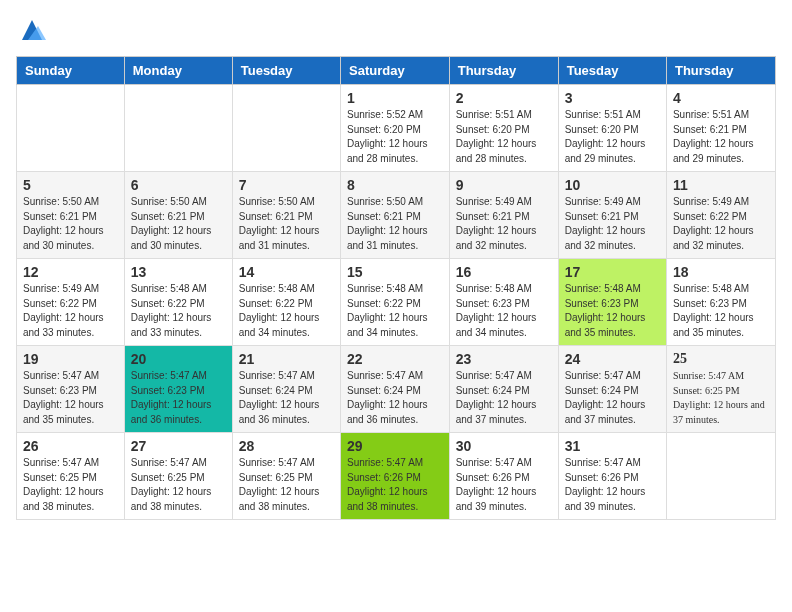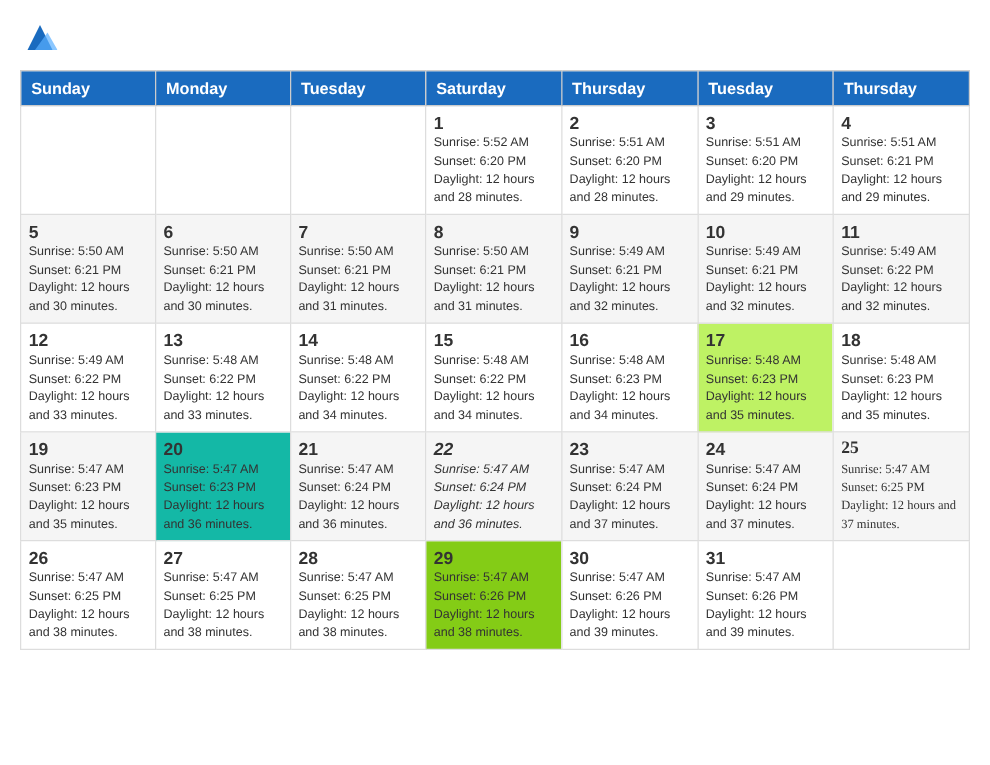--- a/index.html
+++ b/index.html
@@ -258,21 +258,21 @@
           <div class="day-info" style="white-space: pre-line;">Sunrise: 5:47 AM
 Sunset: 6:23 PM
 Daylight: 12 hours and 36 minutes.</div>
         </td>
         <td style="background: rgb(245, 245, 245);">
           <span class="day-num">21</span>
           <div class="day-info" style="white-space: pre-line;">Sunrise: 5:47 AM
 Sunset: 6:24 PM
 Daylight: 12 hours and 36 minutes.</div>
         </td>
-        <td style="background: rgb(245, 245, 245); font-style: italic;">
+        <td style="background: rgb(245, 245, 245);">
           <span class="day-num">22</span>
           <div class="day-info" style="white-space: pre-line;">Sunrise: 5:47 AM
 Sunset: 6:24 PM
 Daylight: 12 hours and 36 minutes.</div>
         </td>
         <td style="background: rgb(245, 245, 245);">
           <span class="day-num">23</span>
           <div class="day-info" style="white-space: pre-line;">Sunrise: 5:47 AM
 Sunset: 6:24 PM
 Daylight: 12 hours and 37 minutes.</div>

